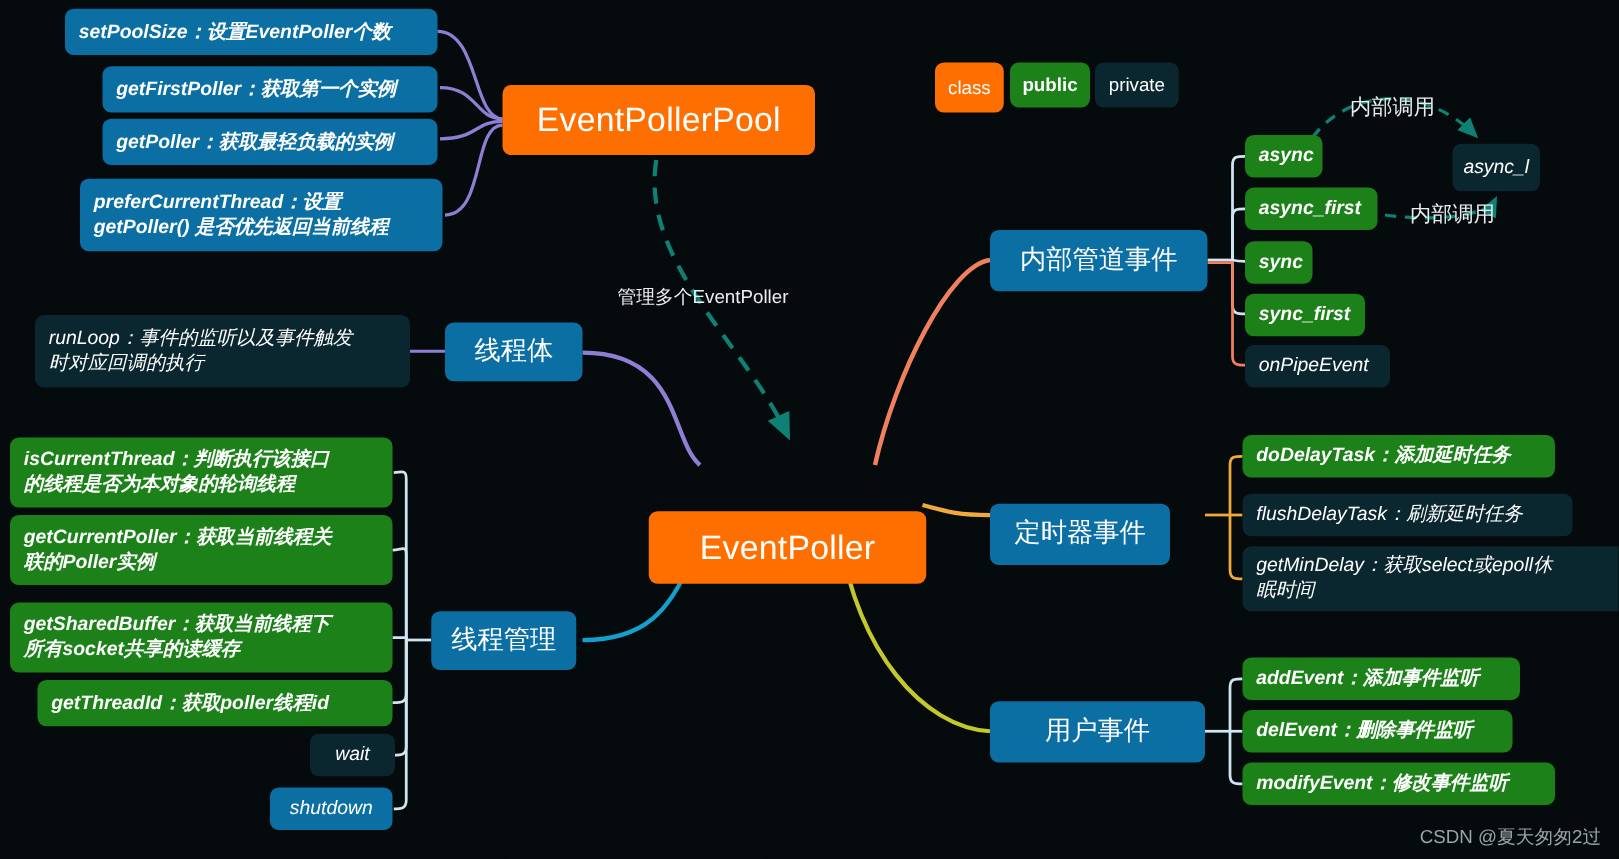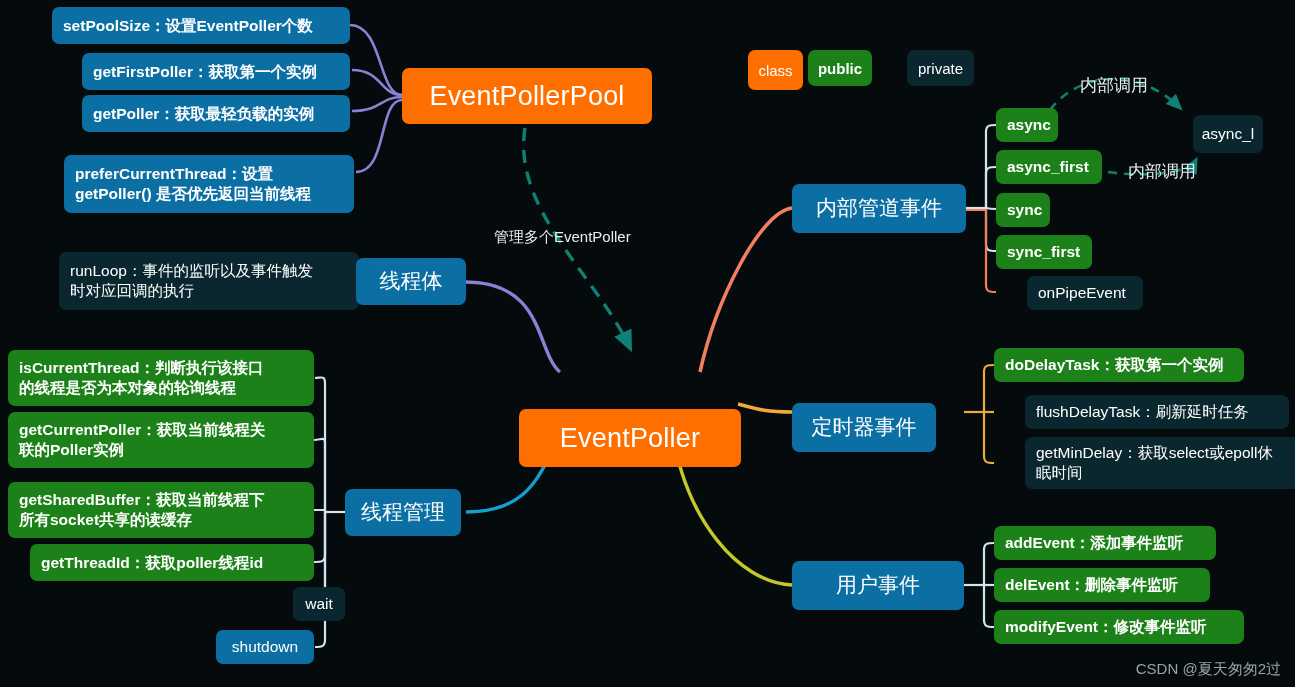--- a/index.html
+++ b/index.html
@@ -28,34 +28,35 @@
     border-radius: 7px;
     color: #ffffff;
     display: flex;
     align-items: center;
     line-height: 1.28;
     white-space: pre-wrap;
   }
   .n-orange { background: #ff6f00; }
   .n-blue   { background: #0b6fa4; }
   .n-green  { background: #1b8118; }
-  .n-navy   { background: #0a2730; margin-left: 31px; }
+  .n-navy   { background: #0a2730; }
 
   .root-big {
     font-size: 27px;
     justify-content: center;
     letter-spacing: 0.2px;
   }
   .cat {
     font-size: 21px;
     justify-content: center;
   }
   .leaf {
     font-size: 15.5px;
     padding: 5px 11px;
+    font-style: italic;
   }
   .leaf-b { font-weight: bold; }
   .leaf-c { justify-content: center; }
 
   .legend-chip {
     position: absolute;
     box-sizing: border-box;
     border-radius: 7px;
     color: #fff;
     font-size: 15px;
@@ -162,21 +163,21 @@
 
   <div class="node n-blue leaf leaf-b" style="left:52px; top:7px; width:298px; height:37px;">
     <span>setPoolSize：设置EventPoller个数</span>
   </div>
   <div class="node n-blue leaf leaf-b" style="left:82px; top:53px; width:268px; height:37px;">
     <span>getFirstPoller：获取第一个实例</span>
   </div>
   <div class="node n-blue leaf leaf-b" style="left:82px; top:95px; width:268px; height:37px;">
     <span>getPoller：获取最轻负载的实例</span>
   </div>
-  <div class="node n-blue leaf leaf-b" style="left:64px; top:143px; width:290px; height:58px;margin-top:12px;">
+  <div class="node n-blue leaf leaf-b" style="left:64px; top:143px; width:290px; height:58px;">
     <span>preferCurrentThread：设置
 getPoller() 是否优先返回当前线程</span>
   </div>
 
   <div class="node n-orange root-big" style="left:402px; top:68px; width:250px; height:56px;">
     <span>EventPollerPool</span>
   </div>
 
   <div class="edge-label" style="left:494px; top:228px;">
     <span>管理多个EventPoller</span>
@@ -202,21 +203,21 @@
     <span>getCurrentPoller：获取当前线程关
 联的Poller实例</span>
   </div>
   <div class="node n-green leaf leaf-b" style="left:8px; top:482px; width:306px; height:56px;">
     <span>getSharedBuffer：获取当前线程下
 所有socket共享的读缓存</span>
   </div>
   <div class="node n-green leaf leaf-b" style="left:30px; top:544px; width:284px; height:37px;">
     <span>getThreadId：获取poller线程id</span>
   </div>
-  <div class="node n-navy leaf leaf-c" style="left:262px; top:587px; width:52px; height:34px;">
+  <div class="node n-navy leaf leaf-c" style="left:248px; top:587px; width:68px; height:34px;">
     <span>wait</span>
   </div>
   <div class="node n-blue leaf leaf-c" style="left:216px; top:630px; width:98px; height:34px;">
     <span>shutdown</span>
   </div>
   <div class="node n-blue cat" style="left:345px; top:489px; width:116px; height:47px;">
     <span>线程管理</span>
   </div>
 
   <div class="node n-blue cat" style="left:792px; top:184px; width:174px; height:49px;">
@@ -245,21 +246,21 @@
     <span>内部调用</span>
   </div>
   <div class="edge-label small" style="left:1128px; top:160px;">
     <span>内部调用</span>
   </div>
 
   <div class="node n-blue cat" style="left:792px; top:388px; width:144px; height:49px;margin-top:15px;">
     <span>定时器事件</span>
   </div>
   <div class="node n-green leaf leaf-b" style="left:994px; top:348px; width:250px; height:34px;">
-    <span>doDelayTask：获取第一个实例</span>
+    <span>doDelayTask：添加延时任务</span>
   </div>
   <div class="node n-navy leaf" style="left:994px; top:395px; width:264px; height:34px;">
     <span>flushDelayTask：刷新延时任务</span>
   </div>
   <div class="node n-navy leaf" style="left:994px; top:437px; width:320px; height:52px;">
     <span>getMinDelay：获取select或epoll休
 眠时间</span>
   </div>
 
   <div class="node n-blue cat" style="left:792px; top:561px; width:172px; height:49px;">

